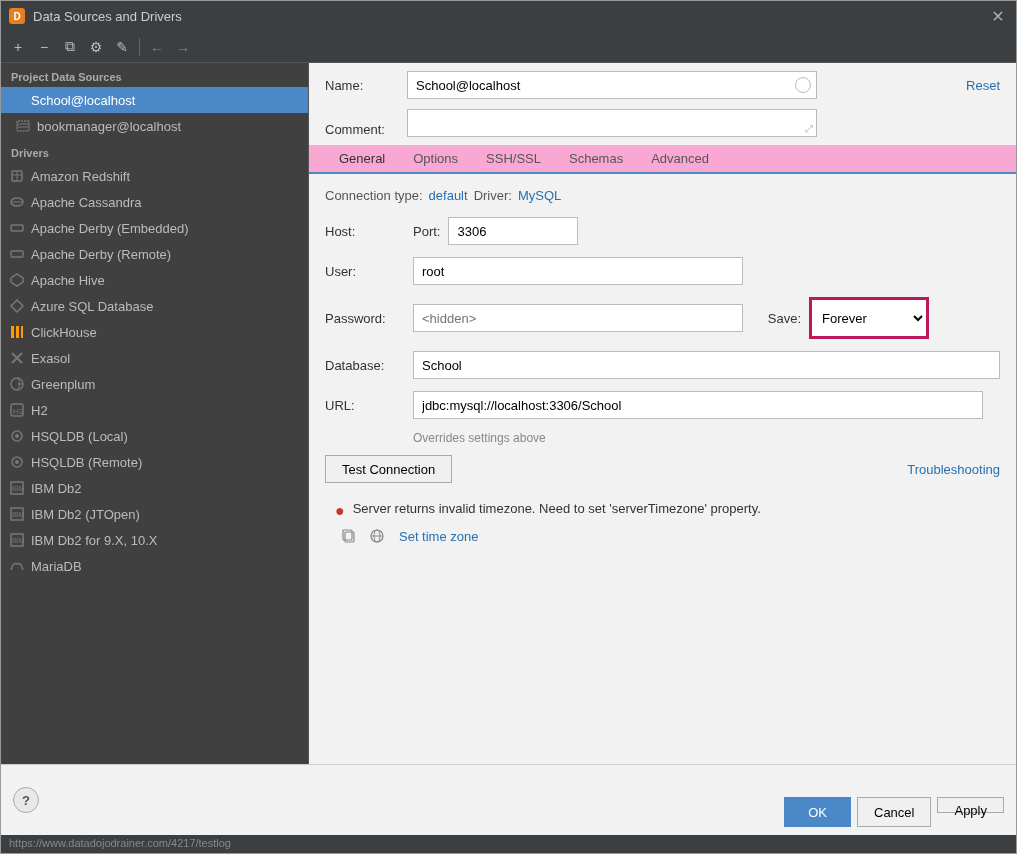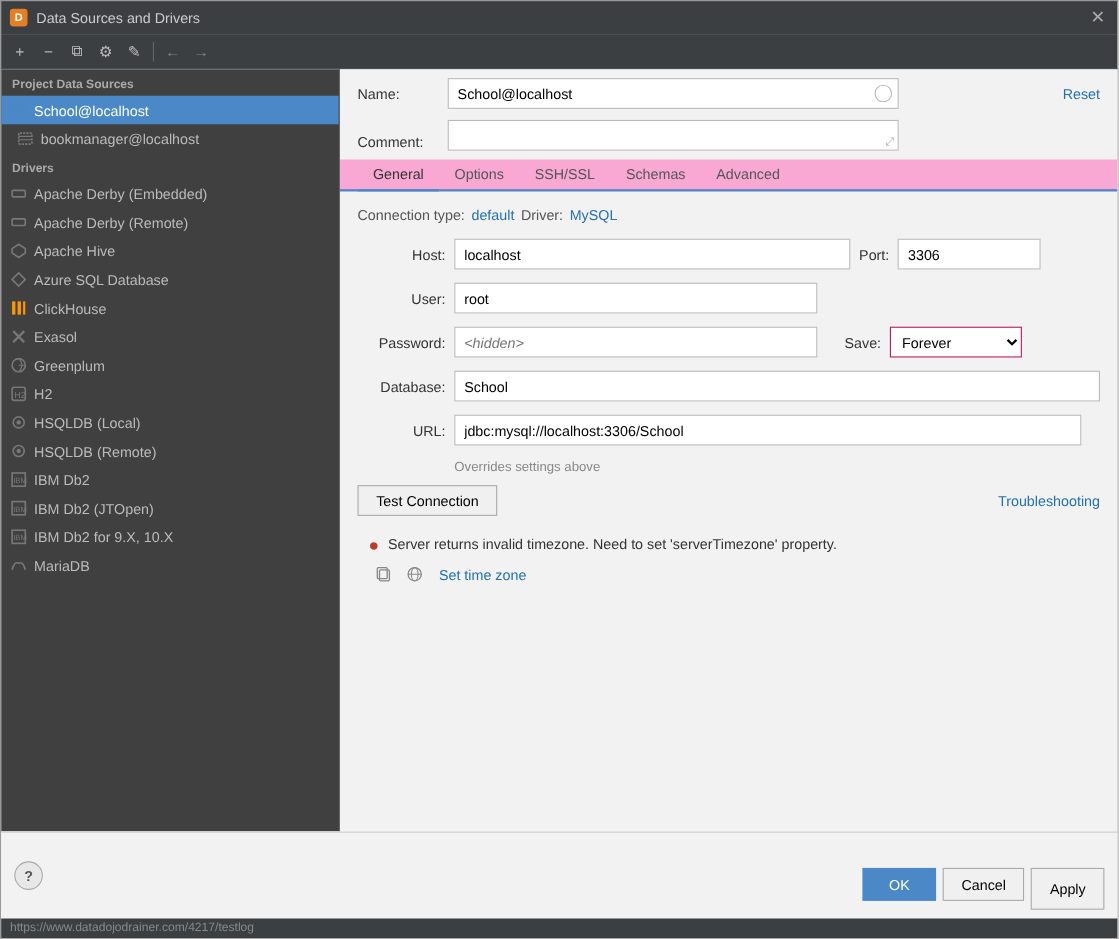--- a/index.html
+++ b/index.html
@@ -212,43 +212,42 @@
     .form-row {
       display: flex;
       align-items: center;
       margin-bottom: 12px;
       gap: 8px;
     }
     .form-label {
       min-width: 80px;
       color: #333;
       font-size: 13px;
-      text-align: right;
     }
     .form-input {
       padding: 4px 8px;
       border: 1px solid #bbb;
       background: #fff;
       font-size: 13px;
       height: 28px;
     }
     .host-input { width: 360px; }
     .port-input { width: 130px; }
     .user-input { width: 330px; }
-    .password-input { width: 330px; color: #aaa; font-style: italic; }
+    .password-input { width: 330px; color: #aaa; }
     .database-input { width: 624px; }
     .url-input { width: 570px; }
 
     .save-label { color: #333; font-size: 13px; min-width: 50px; text-align: right; }
     .save-select {
       padding: 3px 6px;
-      border: 1px solid #be185d;
+      border: 3px solid #be185d;
       background: #fff;
       font-size: 13px;
-      height: 28px;
+      height: 42px;
       cursor: pointer;
       min-width: 120px;
     }
 
     .overrides-text {
       font-size: 12px;
       color: #888;
       margin-left: 88px;
       margin-bottom: 10px;
     }
@@ -354,21 +353,21 @@
       font-size: 13px;
       cursor: pointer;
       height: 30px;
     }
     .apply-btn {
       padding: 5px 16px;
       background: #f0f0f0;
       border: 1px solid #aaa;
       font-size: 13px;
       cursor: pointer;
-      height: 38px;
+      height: 16px;
     }
 
     .status-bar {
       background: #3c3f41;
       color: #888;
       font-size: 11px;
       padding: 2px 8px;
       height: 18px;
       flex-shrink: 0;
     }
@@ -430,21 +429,40 @@
             <line x1="2" y1="6" x2="14" y2="6" stroke="#777" stroke-width="1"></line>
             <line x1="2" y1="9" x2="14" y2="9" stroke="#777" stroke-width="1"></line>
           </svg>
         </span>
         <span>bookmanager@localhost</span>
       </div>
 
       <div class="sidebar-section-label">Drivers</div>
 
 
-
+      <div class="sidebar-item">
+        <span class="sidebar-icon">
+          <svg width="16" height="16" viewBox="0 0 16 16">
+              <rect x="3" y="3" width="10" height="10" rx="1" fill="none" stroke="#777" stroke-width="1.5"></rect>
+              <line x1="3" y1="7" x2="13" y2="7" stroke="#777" stroke-width="1"></line>
+              <line x1="8" y1="3" x2="8" y2="13" stroke="#777" stroke-width="1"></line>
+            </svg>
+        </span>
+        <span>Amazon Redshift</span>
+      </div>
+
+      <div class="sidebar-item">
+        <span class="sidebar-icon">
+          <svg width="16" height="16" viewBox="0 0 16 16">
+              <ellipse cx="8" cy="8" rx="6" ry="4" fill="none" stroke="#777" stroke-width="1.5"></ellipse>
+              <line x1="2" y1="8" x2="14" y2="8" stroke="#777" stroke-width="1"></line>
+            </svg>
+        </span>
+        <span>Apache Cassandra</span>
+      </div>
 
       <div class="sidebar-item">
         <span class="sidebar-icon">
           <svg width="16" height="16" viewBox="0 0 16 16">
               <rect x="2" y="5" width="12" height="6" rx="1" fill="none" stroke="#777" stroke-width="1.5"></rect>
             </svg>
         </span>
         <span>Apache Derby (Embedded)</span>
       </div>
 
@@ -609,21 +627,20 @@
 
         <div class="conn-type-row">
           <span>Connection type:</span>
           <a class="conn-type-link">default</a>
           <span>Driver:</span>
           <a class="conn-type-link">MySQL</a>
         </div>
 
         <div class="form-row">
           <span class="form-label">Host:</span>
-          <input class="form-input host-input" type="text" value="localhost" style="">
           <div class="port-group">
             <span class="port-label">Port:</span>
             <input class="form-input port-input" type="text" value="3306" style="">
           </div>
         </div>
 
         <div class="form-row">
           <span class="form-label">User:</span>
           <input class="form-input user-input" type="text" value="root" style="">
         </div>

